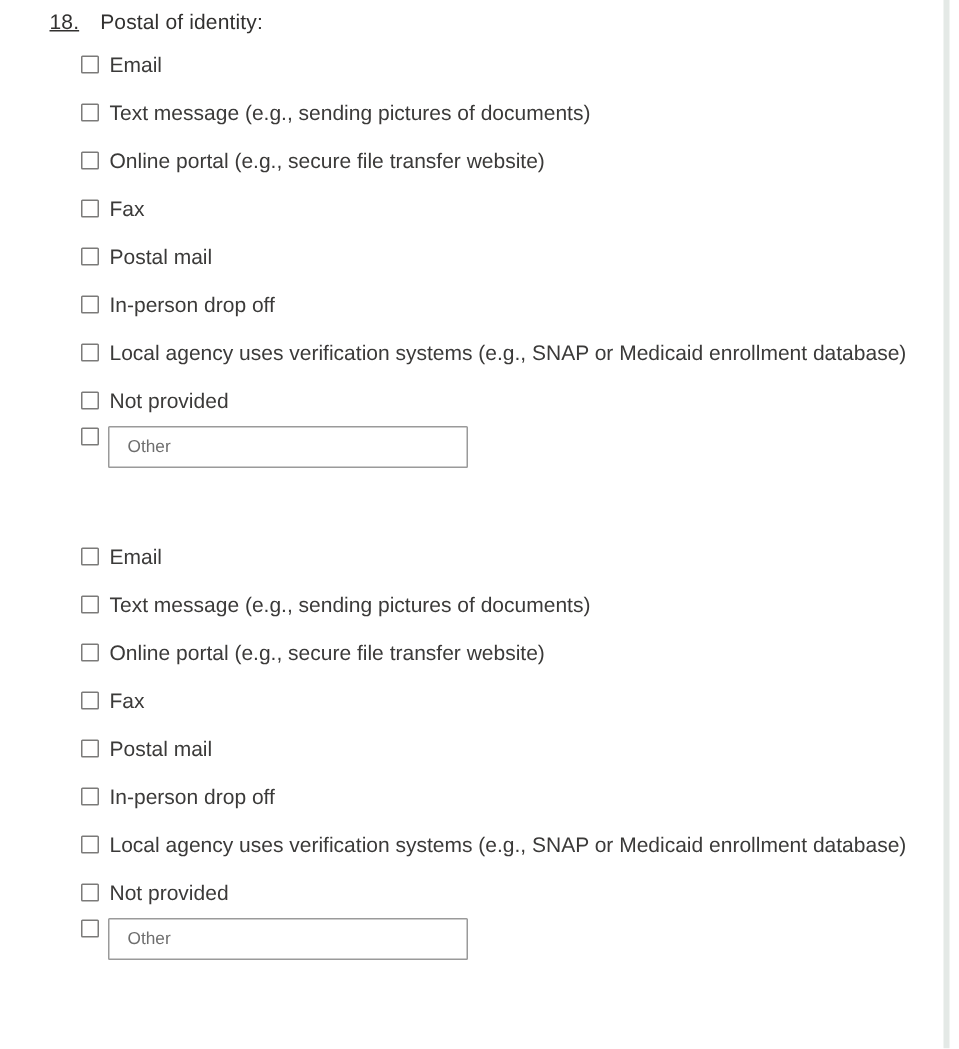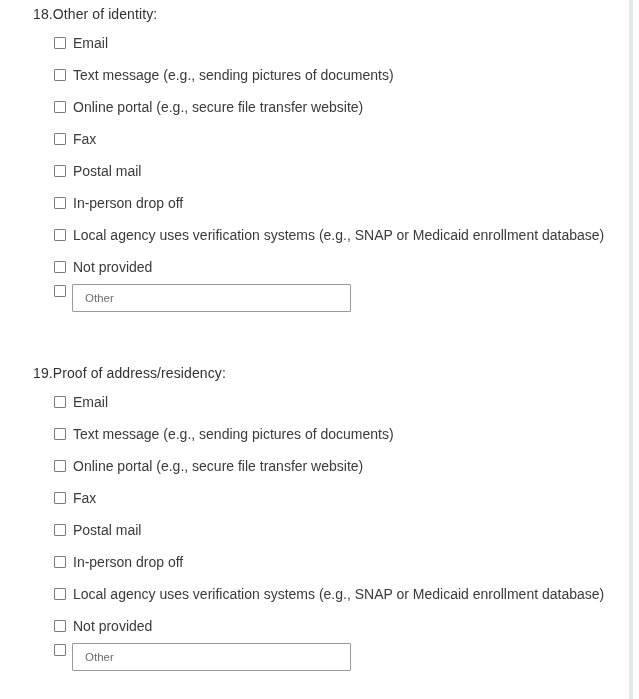--- a/index.html
+++ b/index.html
@@ -13,21 +13,21 @@
   .content {
     padding: 6px 0 0 33px;
   }
   .question + .question { margin-top: 53px; }
   .q-title {
     font-size: 14px;
     line-height: 16px;
     color: #323130;
     letter-spacing: 0.1px;
   }
-  .q-number { margin-right: 0; }
+  .q-number { margin-right: 14px; text-decoration: underline; }
   .options {
     margin-left: 21px;
     margin-top: 15px;
   }
   .option-row {
     display: flex;
     align-items: center;
     margin-bottom: 20px;
   }
   .checkbox {
@@ -48,21 +48,21 @@
   }
   .other-row {
     display: flex;
     align-items: flex-start;
     margin-top: -9px;
     margin-bottom: 0;
   }
   .other-row .checkbox { margin-top: 1px; }
   .other-input {
     margin-left: 6px;
-    width: 279px;
+    width: 240px;
     height: 28px;
     border: 1px solid #9a9a9a;
     border-radius: 1px;
     background: #ffffff;
     padding: 0 12px;
     font-family: "Liberation Sans", sans-serif;
     font-size: 11.5px;
     color: #323130;
     outline: none;
   }
@@ -75,21 +75,21 @@
     background: #e4e9e6;
   }
 </style>
 </head>
 <body>
 
 <div class="content">
 
   <div class="question">
     <div class="q-title">
-      <span class="q-number">18.</span><span>Other of identity:</span>
+      <span class="q-number">18.</span><span>Postal of identity:</span>
     </div>
     <div class="options">
       <div class="option-row">
         <span class="checkbox"></span>
         <span class="option-label">Email</span>
       </div>
       <div class="option-row">
         <span class="checkbox"></span>
         <span class="option-label">Text message (e.g., sending pictures of documents)</span>
       </div>
@@ -118,23 +118,20 @@
         <span class="option-label">Not provided</span>
       </div>
       <div class="option-row other-row">
         <span class="checkbox"></span>
         <input class="other-input" type="text" placeholder="Other" style="">
       </div>
     </div>
   </div>
 
   <div class="question">
-    <div class="q-title">
-      <span class="q-number">19.</span><span>Proof of address/residency:</span>
-    </div>
     <div class="options">
       <div class="option-row">
         <span class="checkbox"></span>
         <span class="option-label">Email</span>
       </div>
       <div class="option-row">
         <span class="checkbox"></span>
         <span class="option-label">Text message (e.g., sending pictures of documents)</span>
       </div>
       <div class="option-row">

